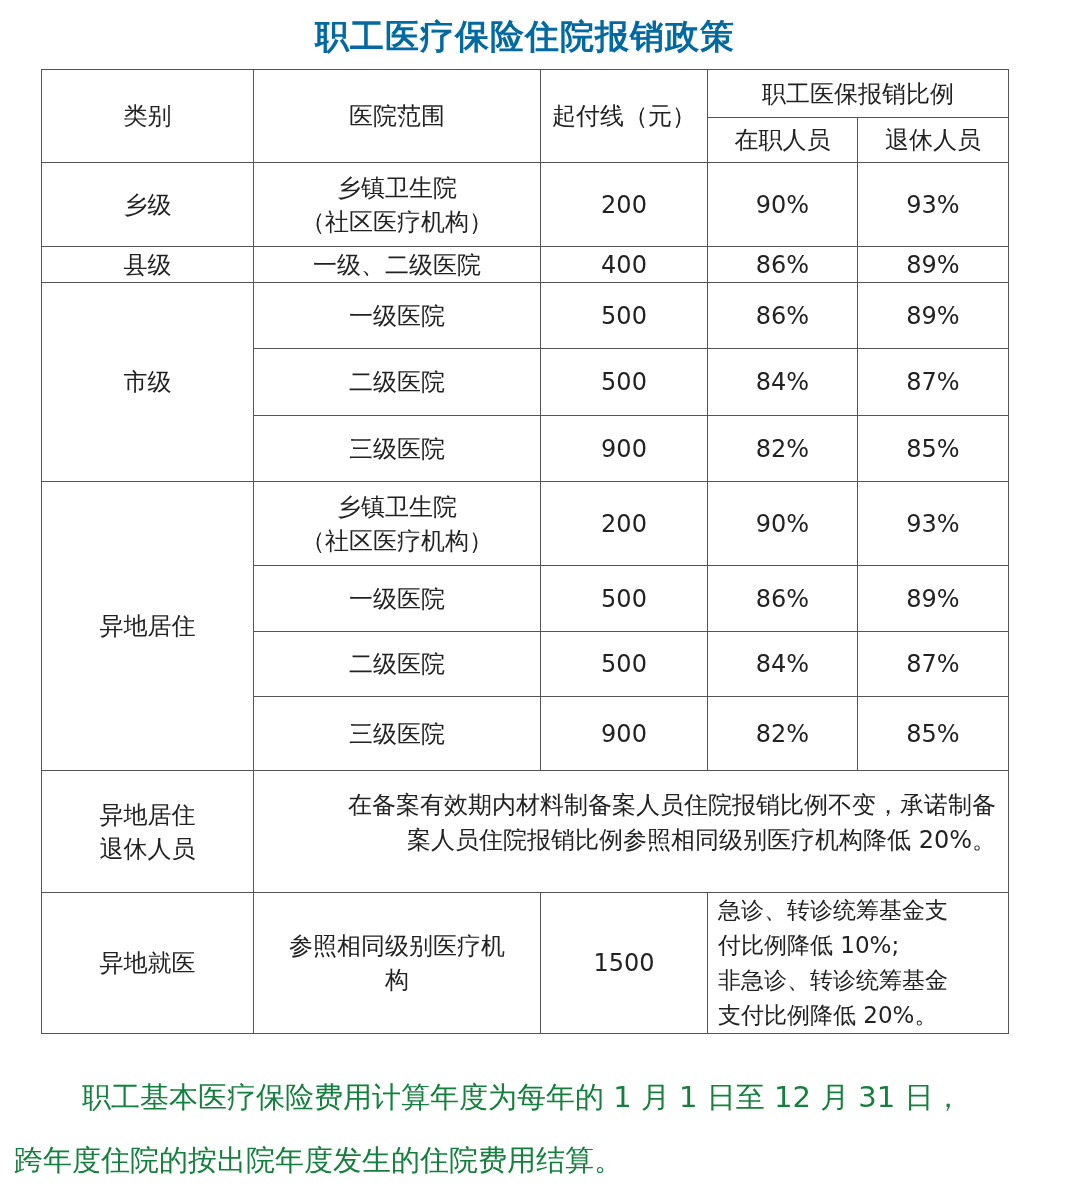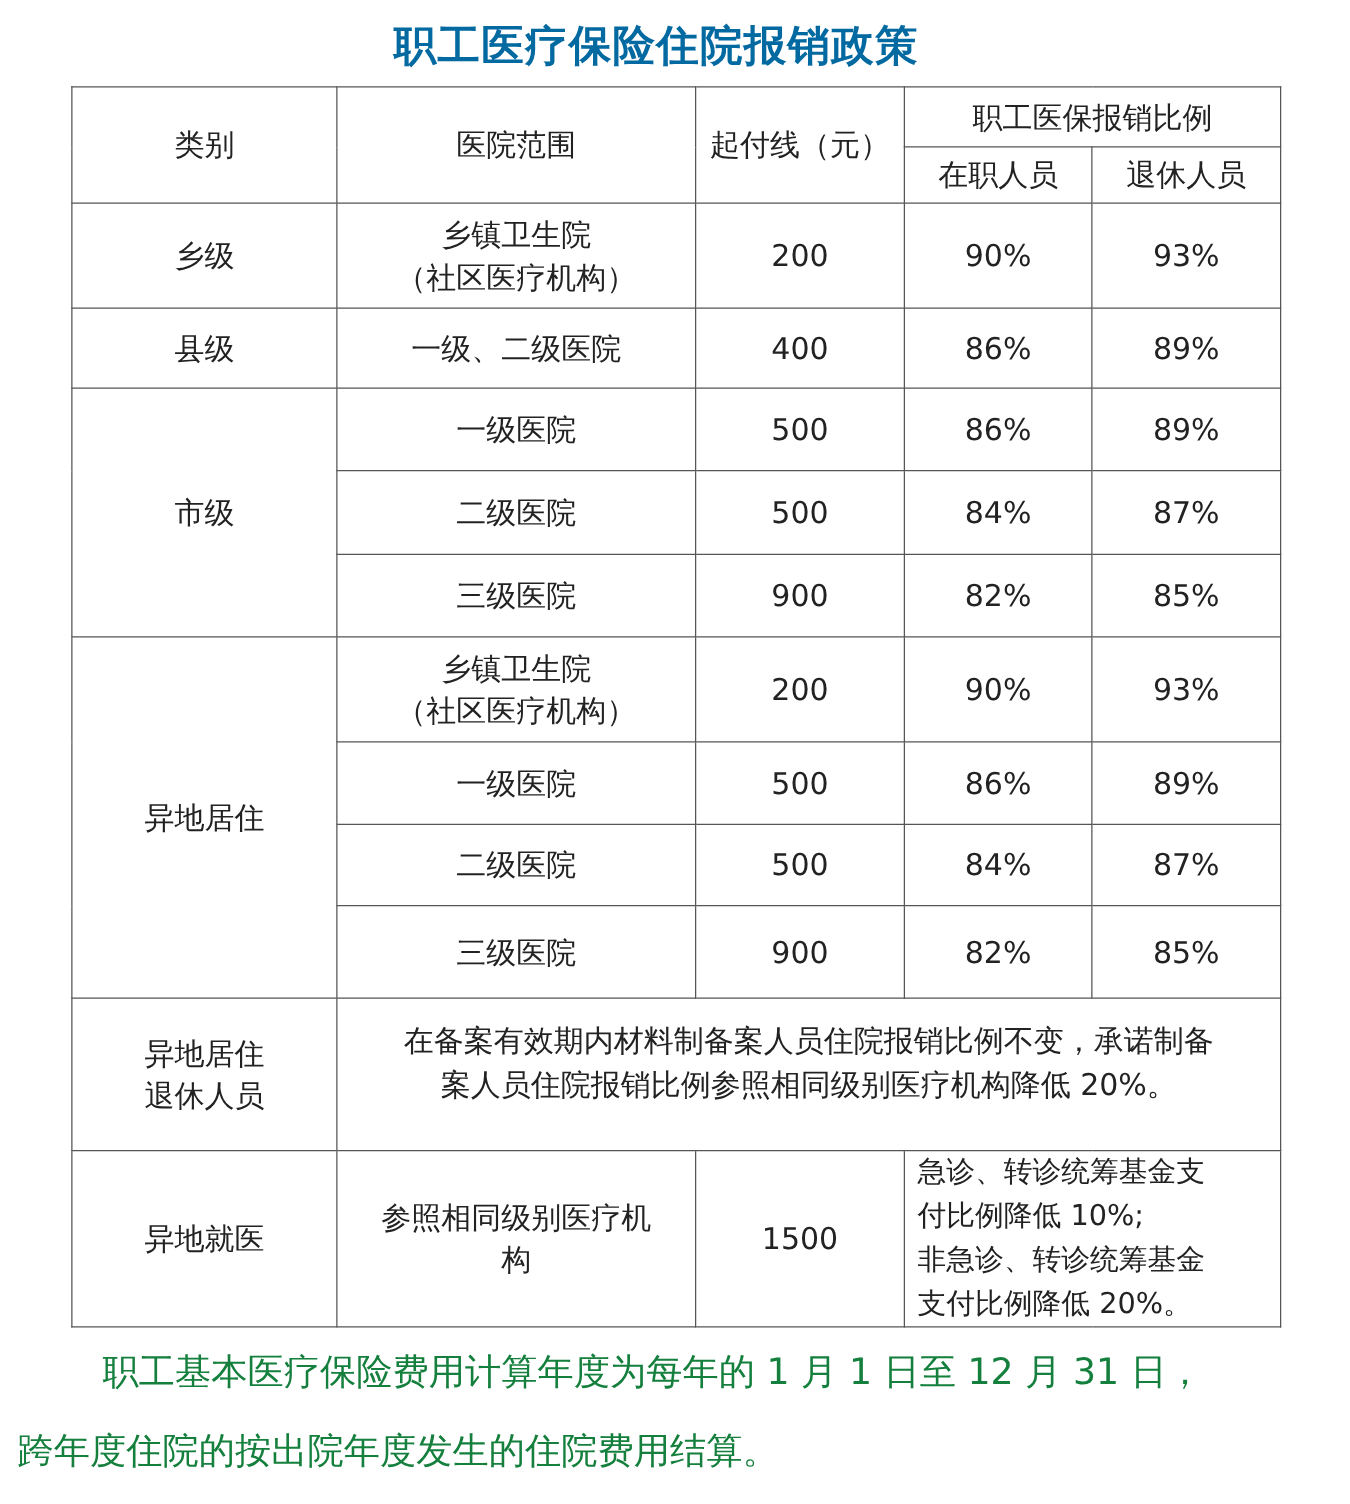--- a/index.html
+++ b/index.html
@@ -7,31 +7,31 @@
     width: 1080px; height: 1203px; position: relative; overflow: hidden;
     font-family: "DejaVu Sans", "Liberation Sans", sans-serif;
     color: #1a1a1a;
   }
   .title {
     position: absolute; left: 0; top: 14px; width: 1050px;
     text-align: center; font-size: 34px; font-weight: bold; letter-spacing: 1px;
     color: #0369a1;
   }
   table.policy {
-    position: absolute; left: 57px; top: 69px;
+    position: absolute; left: 41px; top: 69px;
     border-collapse: collapse; table-layout: fixed;
     width: 967px;
   }
   table.policy td {
     border: 1.5px solid #555;
     text-align: center; vertical-align: middle;
     font-size: 24px; line-height: 34px; padding: 0 6px;
     color: #222;
   }
-  table.policy td.note { text-align: center; padding: 0 12px; font-size: 24px; line-height: 35px; }
+  table.policy td.note { text-align: right; padding: 0 12px; font-size: 24px; line-height: 35px; }
   table.policy td.note2 { text-align: left; padding: 0 10px; font-size: 23px; line-height: 35px; }
   .footer {
     position: absolute; left: 14px; top: 1066px; width: 960px;
     font-size: 29px; line-height: 63px; color: #15803d;
     text-indent: 68px;
   }
 </style>
 </head>
 <body>
 
@@ -61,21 +61,21 @@
     <td>乡级</td>
     <td>
       <div>乡镇卫生院</div>
       <div>（社区医疗机构）</div>
     </td>
     <td>200</td>
     <td>90%</td>
     <td>93%</td>
   </tr>
 
-  <tr style="height:64px">
+  <tr style="height:36px">
     <td>县级</td>
     <td>一级、二级医院</td>
     <td>400</td>
     <td>86%</td>
     <td>89%</td>
   </tr>
 
   <tr style="height:66px">
     <td rowspan="3">市级</td>
     <td>一级医院</td>

